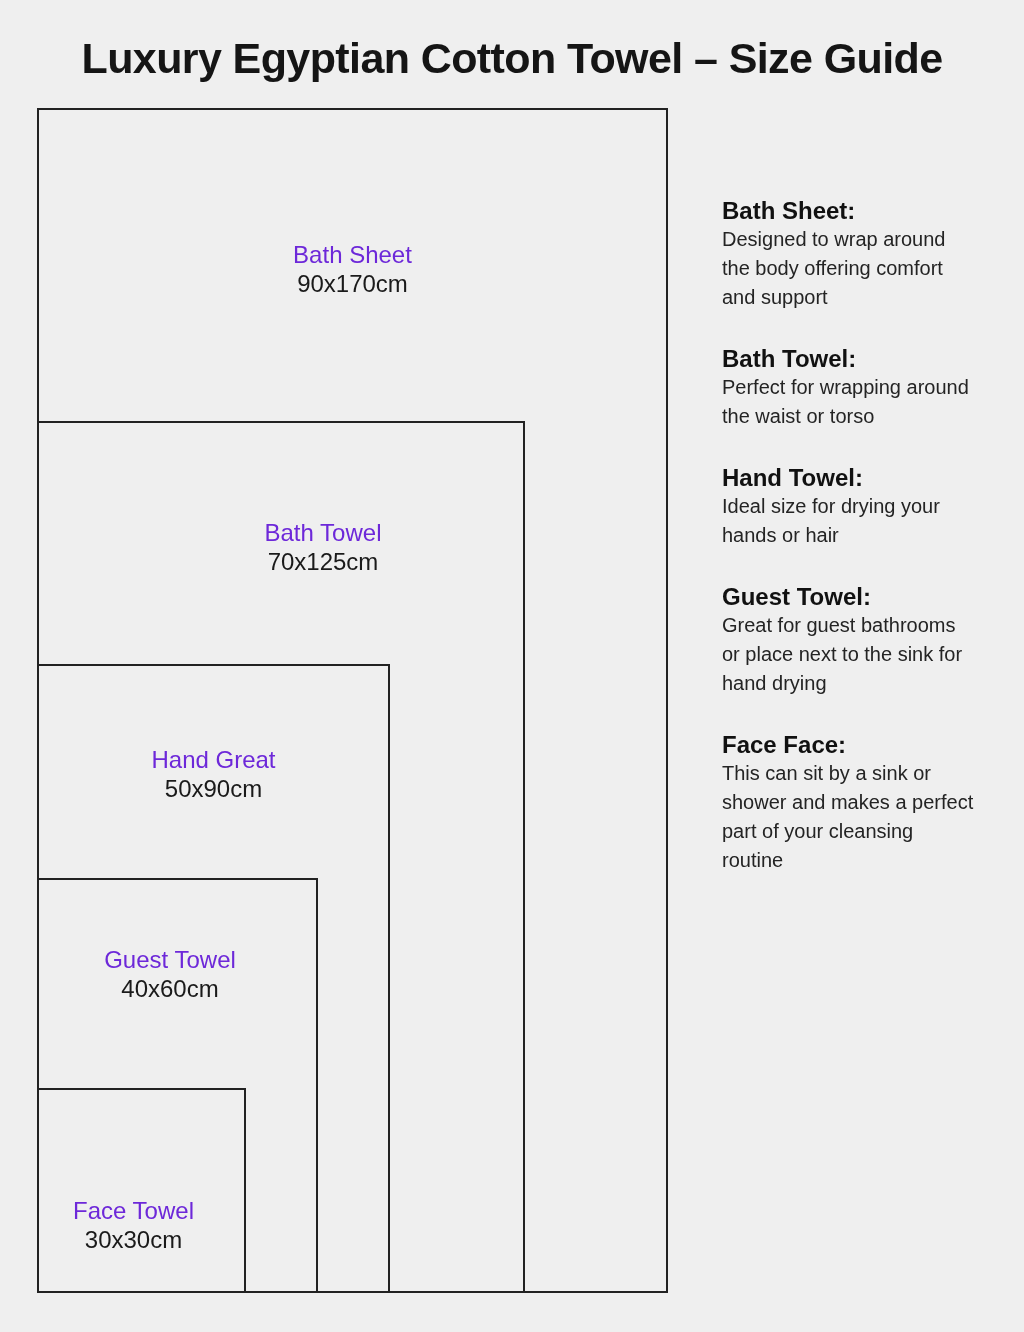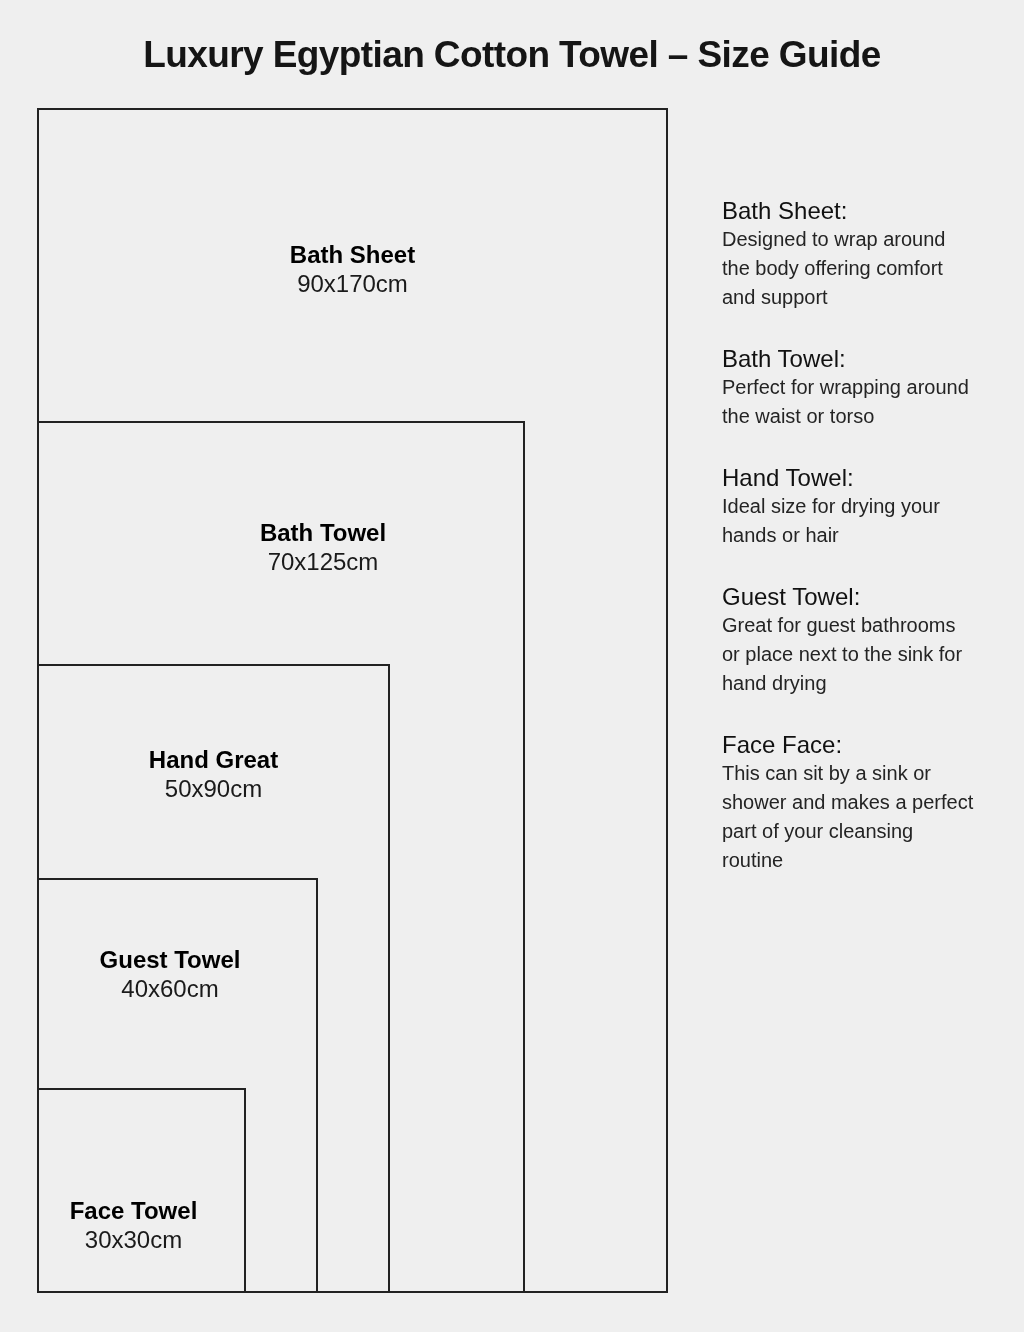--- a/index.html
+++ b/index.html
@@ -10,21 +10,21 @@
     color: #1a1a1a;
     position: relative;
     overflow: hidden;
   }
   .canvas { position: absolute; inset: 0; }
 
   .title {
     position: absolute;
     top: 34px; left: 0; right: 0;
     text-align: center;
-    font-size: 37px;
+    font-size: 43px;
     font-weight: bold;
     letter-spacing: -0.6px;
     color: #151515;
   }
 
   
   .rect {
     position: absolute;
     border: 2px solid #222;
     background: transparent;
@@ -36,38 +36,38 @@
   .rect-face-towel  { left: 37px; top: 1088px; width: 209px; height: 205px; }
 
   
   .rect-label {
     position: absolute;
     text-align: center;
     font-size: 24px;
     line-height: 29px;
     color: #1a1a1a;
   }
-  .rect-label .towel-name { font-weight: bold; color: #000000; }
+  .rect-label .towel-name { font-weight: normal; color: #6d28d9; }
   .label-bath-sheet  { left: 37px; top: 240px;  width: 631px; }
   .label-bath-towel  { left: 37px; top: 518px;  width: 572px; }
   .label-hand-towel  { left: 37px; top: 745px;  width: 353px; }
   .label-guest-towel { left: 37px; top: 945px;  width: 266px; }
   .label-face-towel  { left: 37px; top: 1196px; width: 193px; }
 
   
   .panel {
     position: absolute;
     left: 722px; top: 196px;
     width: 256px;
   }
   .panel-section { margin-bottom: 32px; }
   .panel-section h2 {
     font-size: 24px;
     line-height: 29px;
-    font-weight: normal;
+    font-weight: bold;
     color: #111;
   }
   .panel-section p {
     font-size: 20px;
     line-height: 29px;
     color: #242424;
   }
 </style>
 </head>
 <body>

